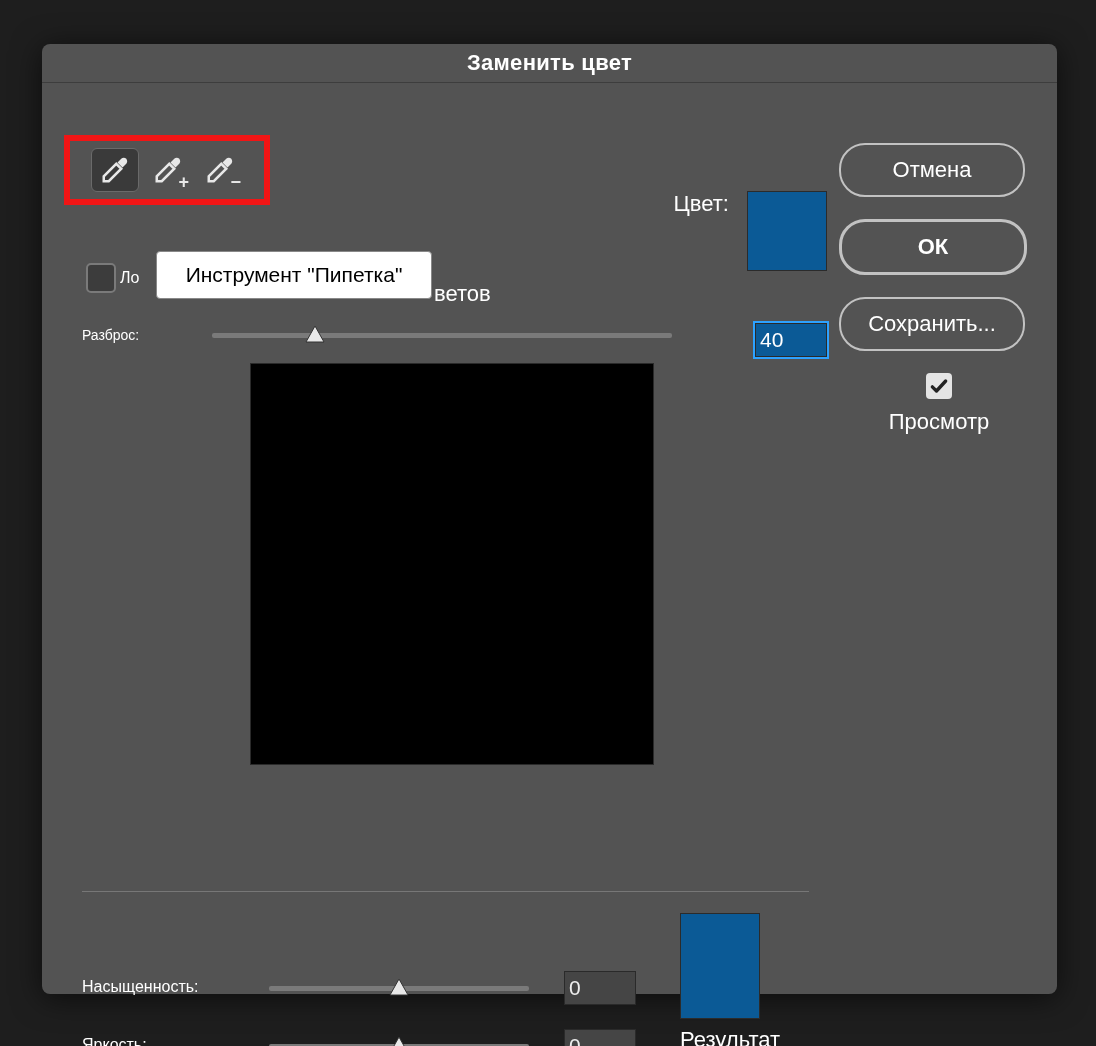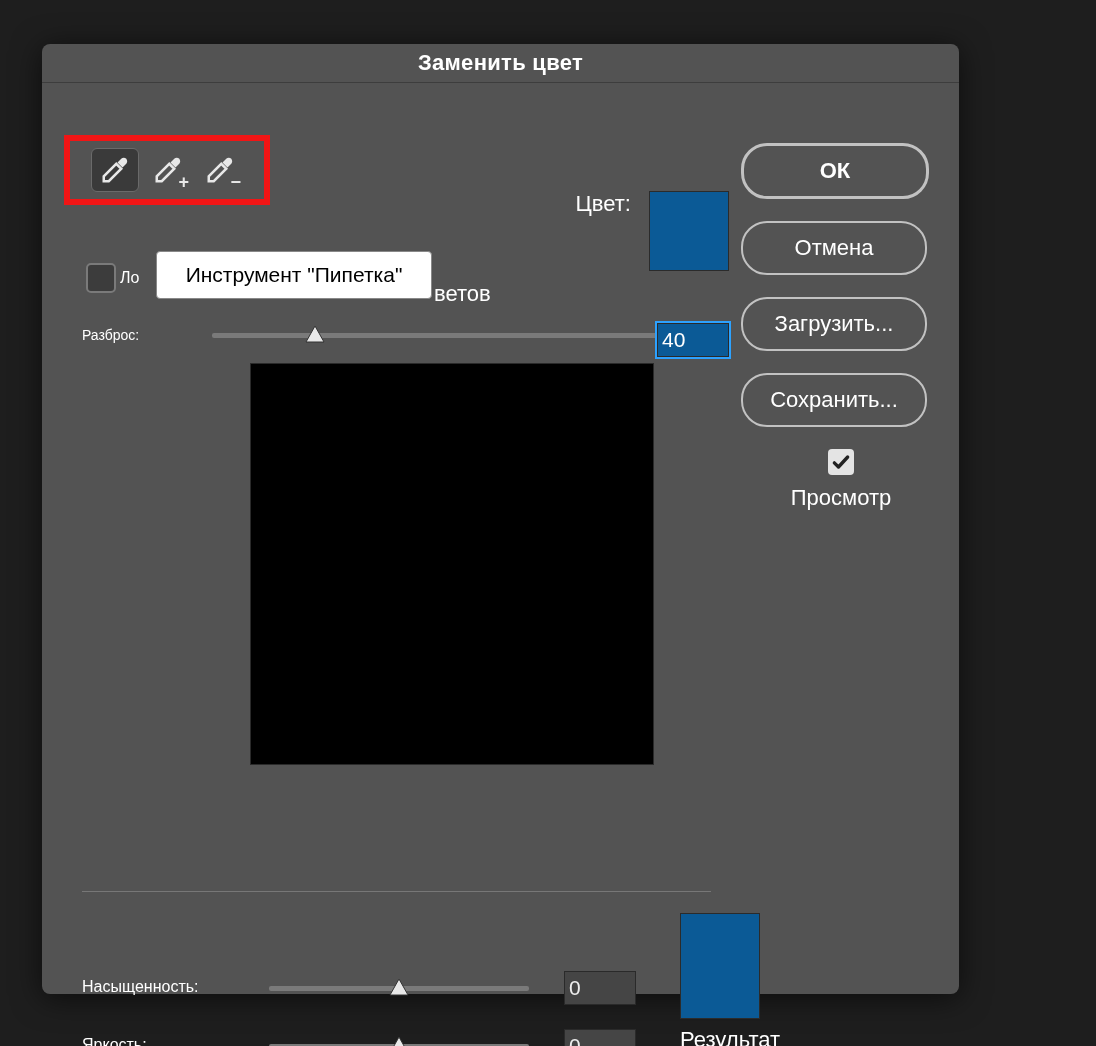--- a/index.html
+++ b/index.html
@@ -12,21 +12,21 @@
     --field-bg:#454545;
     --field-border:#2a2a2a;
     --highlight:#f11515;
     --swatch:#0b5a96;
     --sel-border:#2da2ff;
   }
   html,body{margin:0;padding:0;background:var(--bg-outer);font-family:-apple-system,Helvetica,Arial,sans-serif;color:var(--text);}
   body{width:1096px;height:1046px;overflow:hidden;}
 
   .dialog{
-    position:absolute;left:42px;top:44px;width:917px;height:950px;
+    position:absolute;left:42px;top:44px;width:1015px;height:950px;
     background:var(--bg-dialog);border-radius:8px;
     box-shadow:0 4px 30px rgba(0,0,0,.6);
     display:flex;flex-direction:column;
   }
   .titlebar{
     height:38px;display:flex;align-items:center;justify-content:center;
     border-bottom:1px solid #3d3d3d;font-size:22px;font-weight:600;letter-spacing:.3px;
   }
   .body{flex:1;position:relative;}
 
@@ -100,23 +100,22 @@
 </style>
 </head>
 <body>
 
 <div class="dialog">
   <div class="titlebar">Заменить цвет</div>
 
   <div class="body">
 
     <div class="right-col">
+      <div class="pill">Отмена</div>
       <div class="pill primary">ОК</div>
-      <div class="pill">Отмена</div>
-      <div class="pill">Загрузить...</div>
       <div class="pill">Сохранить...</div>
       <div class="chk-row">
         <span class="chk">
           <svg viewBox="0 0 24 24">
               <path d="M4 13 L9 18 L20 6" stroke="#222" stroke-width="4" fill="none" stroke-linecap="round" stroke-linejoin="round"></path>
             </svg>
         </span>
         <span>Просмотр</span>
       </div>
     </div>

